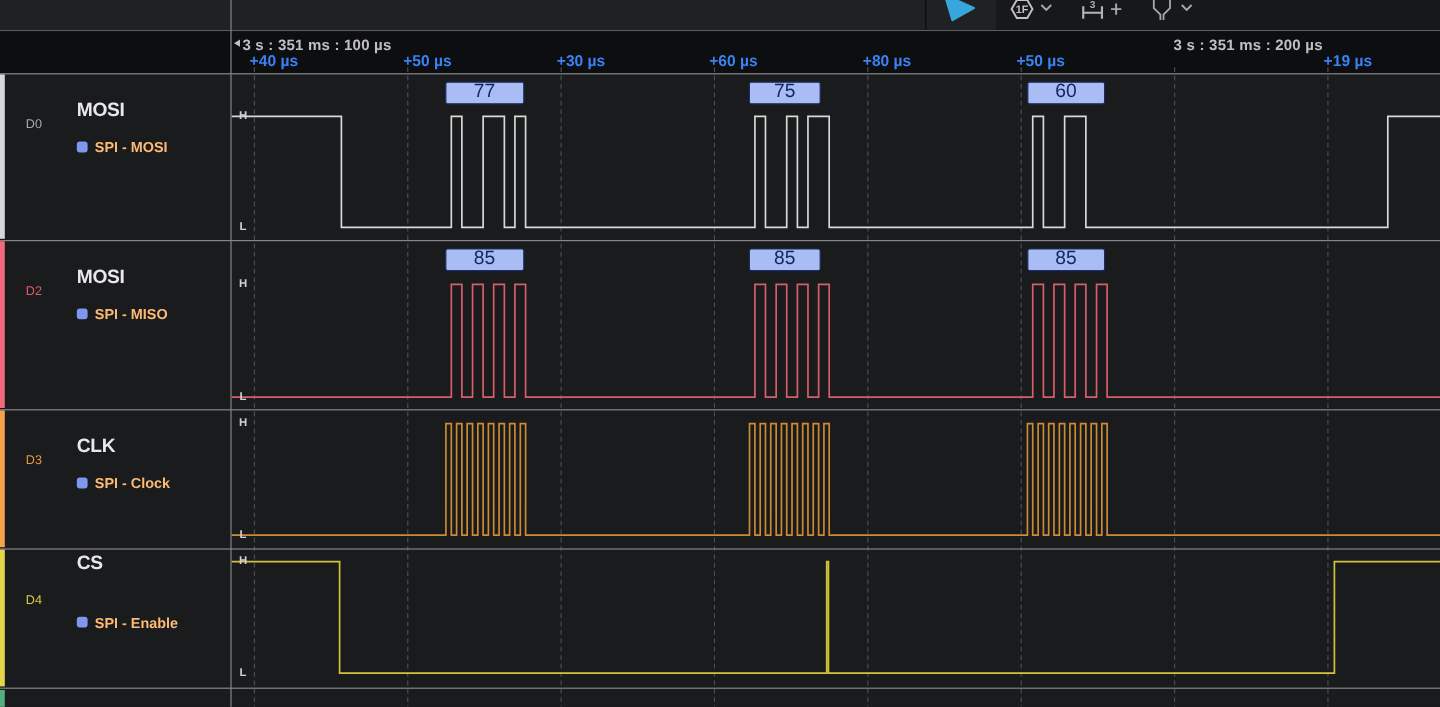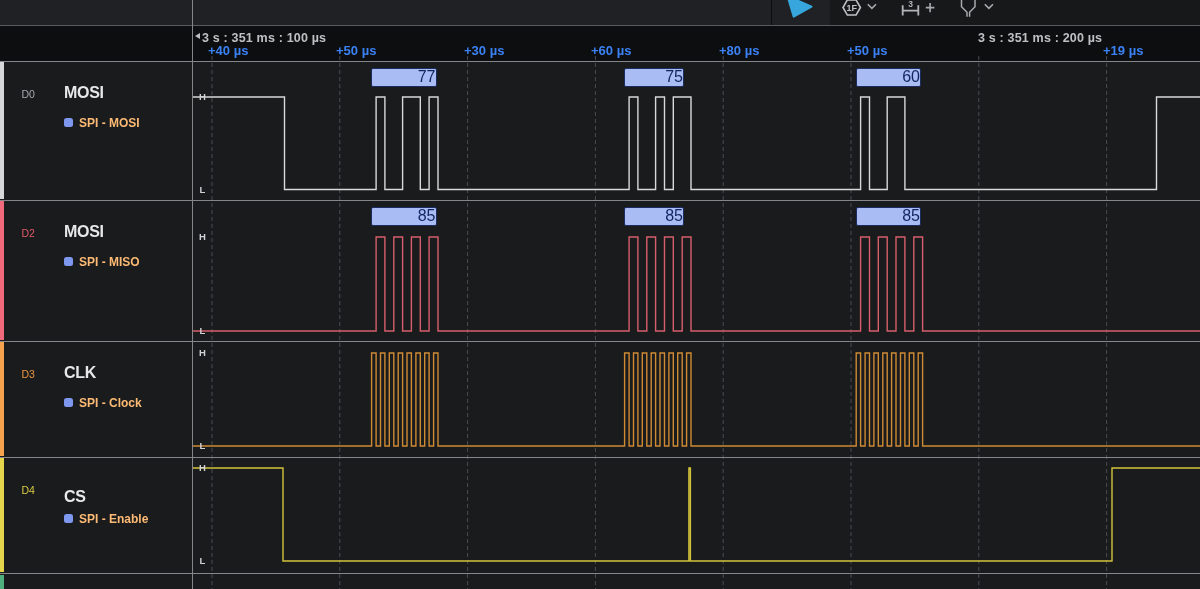--- a/index.html
+++ b/index.html
@@ -11,27 +11,27 @@
 #toolbar-sep { position:absolute; left:771px; top:0; width:1px; height:25px; background:#0b0c0d; }
 #toolbar-line { position:absolute; left:0; top:25px; width:1200px; height:1px; background:#5a5b5e; }
 
 #ruler { position:absolute; left:0; top:26px; width:1200px; height:35px; background:#0d0e0f; }
 .tl { position:absolute; top:43px; font-size:13px; font-weight:bold; color:#3b82f6; white-space:nowrap; }
 .tabs { position:absolute; top:31px; font-size:12.5px; font-weight:bold; color:#c0c0c4; white-space:nowrap; letter-spacing:0.18px; }
 #larrow { position:absolute; left:195.3px; top:33px; width:0; height:0;
   border-right:5.2px solid #c0c0c4; border-top:3.8px solid transparent; border-bottom:3.8px solid transparent; }
 
 .strip { position:absolute; left:0; width:4px; }
-.cid   { position:absolute; left:21.5px; font-size:10.5px; line-height:11px; }
+.cid   { position:absolute; left:21.5px; font-size:10.5px; line-height:11px;margin-top:10px; }
 .cname { position:absolute; left:64px; font-size:16px; line-height:16px; font-weight:bold; letter-spacing:-0.3px; color:#e8e8ea; }
 .csq   { position:absolute; left:63.5px; width:9px; height:9px; border-radius:2.5px; background:#7e97ef; }
 .csub  { position:absolute; left:79px; font-size:12px; line-height:13px; font-weight:bold; color:#fdba74; }
 .hl    { position:absolute; left:197.5px; width:10px; text-align:center; font-size:9.5px; line-height:10px; font-weight:bold; color:#d2d2d6; }
 .vb    { position:absolute; height:19.4px; background:#a9bcf4; border:1.3px solid #1c2c60; border-radius:2px;
-          font-size:16px; color:#12265e; text-align:right; line-height:16.3px; box-sizing:border-box; }
+          font-size:16px; color:#12265e; text-align:center; line-height:16.3px; box-sizing:border-box; }
 
 .hsep { position:absolute; left:0; width:1200px; height:1px; background:#85858a; }
 #vsep { position:absolute; left:192px; top:0; width:1px; height:589px; background:#85858a; }
 </style></head>
 <body>
 <div id="stage">
 <div id="toolbar"></div>
 <div id="toolbar-right"></div>
 <div id="toolbar-sep"></div>
 <div id="toolbar-line"></div>
@@ -79,21 +79,21 @@
 <div class="cname" style="top:223.5px">MOSI</div>
 <div class="csq" style="top:257px"></div>
 <div class="csub" style="top:255.5px">SPI - MISO</div>
 <div class="strip" style="top:342px;height:114px;background:#f4a24b"></div>
 <div class="cid" style="top:368.5px;color:#ea9740">D3</div>
 <div class="cname" style="top:364.5px">CLK</div>
 <div class="csq" style="top:398px"></div>
 <div class="csub" style="top:396.5px">SPI - Clock</div>
 <div class="strip" style="top:458px;height:114px;background:#e4d54a"></div>
 <div class="cid" style="top:484.5px;color:#d9ca41">D4</div>
-<div class="cname" style="top:489px">CS</div>
+<div class="cname" style="top:462px">CS</div>
 <div class="csq" style="top:514px"></div>
 <div class="csub" style="top:512.5px">SPI - Enable</div>
 <div class="strip" style="top:574.5px;height:14.5px;background:#4fb07e"></div>
 <div class="hl" style="top:92px">H</div>
 <div class="hl" style="top:184.5px">L</div>
 <div class="hl" style="top:232px">H</div>
 <div class="hl" style="top:326px">L</div>
 <div class="hl" style="top:348px">H</div>
 <div class="hl" style="top:441px">L</div>
 <div class="hl" style="top:463px">H</div>

